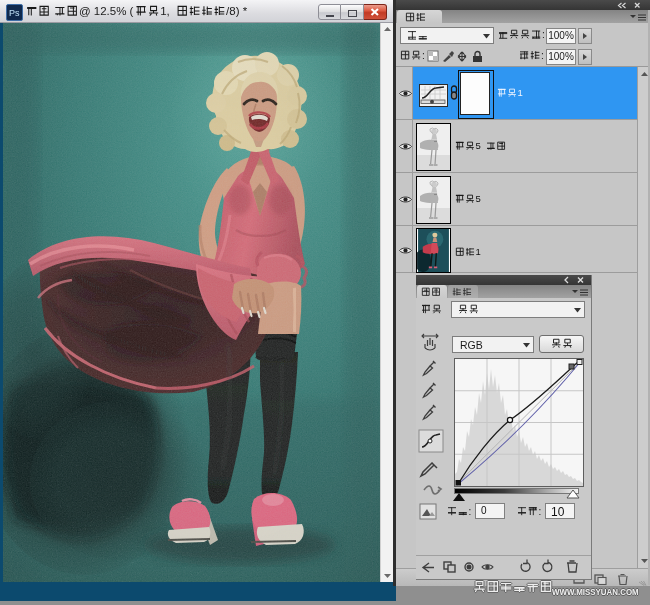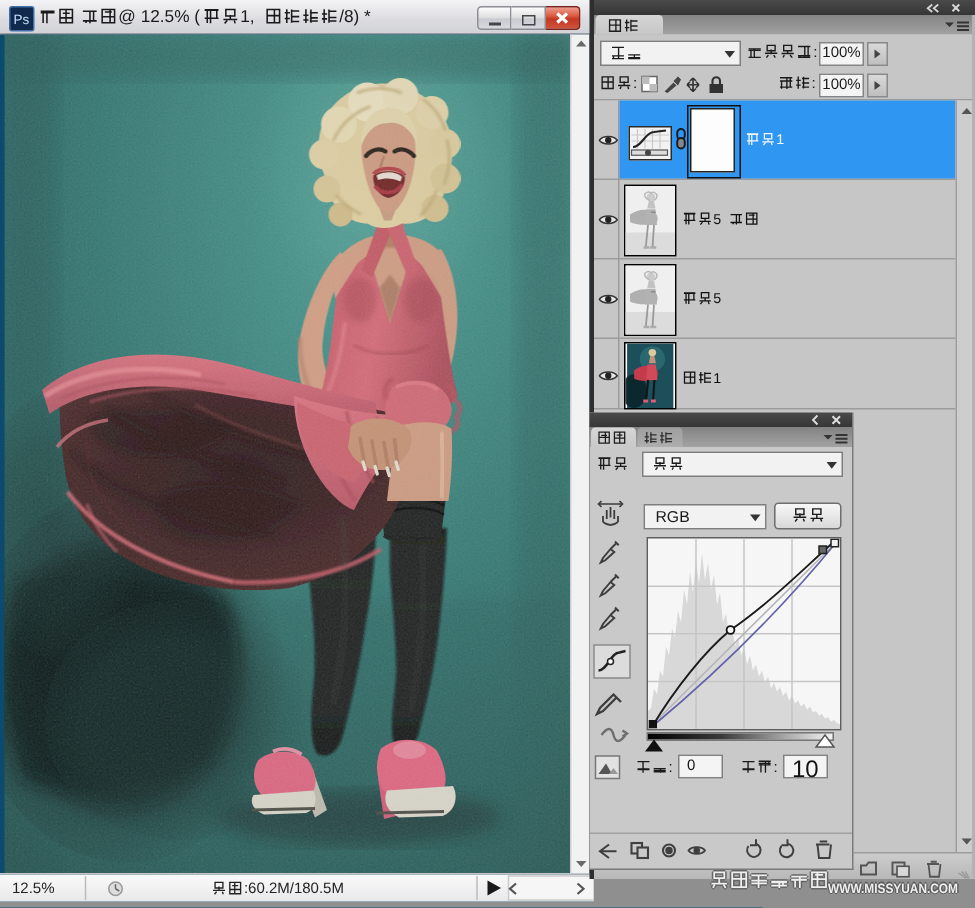--- a/index.html
+++ b/index.html
@@ -315,36 +315,20 @@
       <rect x="3" y="23" width="377" height="559" filter="url(#grain)" opacity="0.55"></rect>
     </svg>
     <div class="abs" style="left:380px;top:23px;width:13px;height:559px;background:#f2f2f2;border-left:1px solid #d0d0d0;box-sizing:border-box">
 <svg class="abs" style="left:2px;top:2px" width="9" height="9">
         <path d="M1,6 L4.5,2 L8,6 Z" fill="#6a6a6a"></path>
       </svg>
 <svg class="abs" style="left:2px;top:548px" width="9" height="9">
         <path d="M1,3 L4.5,7 L8,3 Z" fill="#6a6a6a"></path>
       </svg>
 </div>
-    <div class="abs" style="left:0;top:582px;width:396px;height:19px;background:linear-gradient(#fafafa,#e8e8ea);border-top:1px solid #c6c6c6;box-sizing:border-box">
-      <svg class="abs" style="left:0;top:0" width="396" height="18">
-        <text x="8.0" y="12.6" font-size="10" fill="#222">12.5%</text>
-        <line x1="57" y1="1" x2="57" y2="17" stroke="#bbb"></line>
-        <circle cx="77" cy="9.5" r="4.5" fill="#ddd" stroke="#999"></circle>
-        <path d="M77,9.5 L77,6.5 M77,9.5 L79.5,11" stroke="#666" stroke-width="1"></path>
-        <use href="#g6587" x="141.0" y="4.0" width="10" height="10" color="#222"></use>
-        <use href="#g6863" x="151.8" y="4.0" width="10" height="10" color="#222"></use>
-        <text x="162.6" y="12.6" font-size="10" fill="#222">:60.2M/180.5M</text>
-        <line x1="318" y1="1" x2="318" y2="17" stroke="#bbb"></line>
-        <path d="M325,4 L334,9 L325,14 Z" fill="#1a1a1a"></path>
-        <rect x="339" y="1" width="57" height="16" fill="#f6f6f6" stroke="#cacaca"></rect>
-        <path d="M344,6 L340,9.5 L344,13" stroke="#555" stroke-width="1.5" fill="none"></path>
-        <path d="M385,6 L389,9.5 L385,13" stroke="#555" stroke-width="1.5" fill="none"></path>
-      </svg>
-    </div>
   </div>
 <div class="abs" style="left:393px;top:0;width:3px;height:586px;background:#2e2e2e"></div>
 <div class="abs" style="left:396px;top:0;width:254px;height:586px;background:#c6c6c6">
     <div class="abs" style="left:0;top:0;width:254px;height:10px;background:linear-gradient(#4a4a4a,#353535)">
 <svg class="abs" style="left:221px;top:1.5px" width="30" height="7">
         <path d="M4.5,1 L1.5,3.5 L4.5,6 M8.5,1 L5.5,3.5 L8.5,6" stroke="#d8d8d8" stroke-width="1.2" fill="none"></path>
         <path d="M18,1 L22.5,5.5 M22.5,1 L18,5.5" stroke="#d8d8d8" stroke-width="1.3"></path>
       </svg>
 </div>
     <div class="abs" style="left:0;top:10px;width:254px;height:13px;background:linear-gradient(#848484,#a2a2a2)">
@@ -515,21 +499,21 @@
 <svg class="abs" style="left:177px;top:4px" width="78" height="13">
 <path d="M1,4 h3.5 l1.5,-2 h5 v8 h-10 Z" fill="none" stroke="#555" stroke-width="1.3"></path>
 <rect x="22" y="2" width="8" height="8" fill="none" stroke="#555" stroke-width="1.3"></rect>
         <rect x="25" y="4.5" width="8" height="7" fill="#d8d8d8" stroke="#555" stroke-width="1.1"></rect>
 <path d="M45,3 h8 M46,3 l1,8.5 h6 l1,-8.5 M47.5,1.5 h4" stroke="#555" stroke-width="1.2" fill="none"></path>
 <path d="M66,9 l5,3.5 M68,8 l4,4.5 M70.5,8 l2.5,4.5" stroke="#999" stroke-width="1"></path>
 </svg>
 </div>
     <div class="abs" style="left:252px;top:10px;width:2px;height:575px;background:#b2b2b2"></div>
   </div>
-<div class="abs" style="left:393px;top:275px;width:176px;height:305px;background:#c9c9c9;border-right:1px solid #7a7a7a;border-bottom:1px solid #7a7a7a;box-sizing:border-box">
+<div class="abs" style="left:416px;top:275px;width:176px;height:305px;background:#c9c9c9;border-right:1px solid #7a7a7a;border-bottom:1px solid #7a7a7a;box-sizing:border-box">
     <div class="abs" style="left:0;top:0;width:175px;height:10px;background:linear-gradient(#4a4a4a,#353535)">
 <svg class="abs" style="left:148px;top:1px" width="26" height="8">
         <path d="M4,1 L1,4 L4,7" stroke="#ddd" stroke-width="1.3" fill="none"></path>
         <path d="M14,1.5 L19,6.5 M19,1.5 L14,6.5" stroke="#ddd" stroke-width="1.4"></path>
       </svg>
 </div>
     <div class="abs" style="left:0;top:10px;width:175px;height:13px;background:linear-gradient(#848484,#a2a2a2)">
       <div class="abs" style="left:1px;top:0;width:30px;height:13px;background:linear-gradient(#d6d6d6,#c9c9c9);border-radius:3px 3px 0 0"></div>
       <svg class="abs" style="left:5px;top:1.5px" width="30" height="11">
         <use href="#g8c03" x="0.0" y="0.0" width="9.5" height="9.5" color="#1c1c1c"></use>
@@ -613,21 +597,21 @@
       <text x="21.6" y="8.6" font-size="10" fill="#1a1a1a">:</text>
     </svg>
     <div class="abs" style="left:59px;top:228px;width:30px;height:16px;background:#f4f4f4;border:1px solid #808080;box-sizing:border-box;font-size:10px;color:#111">
       <span style="position:absolute;left:5px;top:1px">0</span>
     </div>
     <svg class="abs" style="left:101px;top:231px" width="40" height="12">
       <use href="#g8f93" x="0.0" y="0.0" width="10" height="10" color="#1a1a1a"></use>
       <use href="#g5165" x="10.8" y="0.0" width="10" height="10" color="#1a1a1a"></use>
       <text x="21.6" y="8.6" font-size="10" fill="#1a1a1a">:</text>
     </svg>
-    <div class="abs" style="left:129px;top:228px;width:30px;height:16px;background:#f4f4f4;border:1px solid #808080;box-sizing:border-box;font-size:16px;color:#111">
+    <div class="abs" style="left:129px;top:228px;width:30px;height:16px;background:#f4f4f4;border:1px solid #808080;box-sizing:border-box;font-size:12px;color:#111">
       <span style="position:absolute;left:5px;top:1px">10</span>
     </div>
     <div class="abs" style="left:0;top:280px;width:175px;height:1px;background:#a0a0a0"></div>
     <svg class="abs" style="left:2px;top:283px" width="172" height="18" viewBox="0 0 172 18">
 <g stroke="#3f3f3f" fill="none" stroke-width="1.4">
 <path d="M11,5 L5,9.5 L11,14 M5,9.5 H16"></path>
 <rect x="26" y="4" width="7" height="7"></rect>
         <rect x="30" y="7" width="7" height="7" fill="#c9c9c9"></rect>
 <circle cx="51" cy="9" r="4"></circle>
         <circle cx="51" cy="9" r="1.8" fill="#3f3f3f"></circle>

